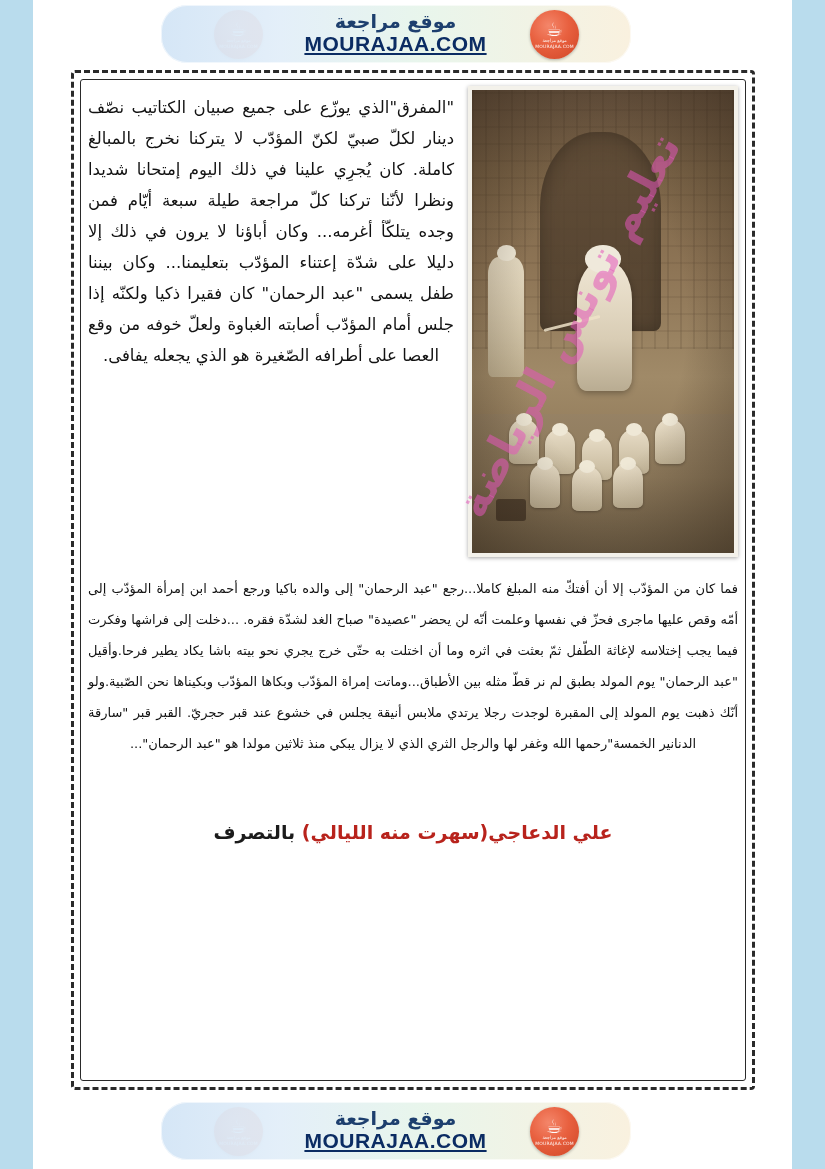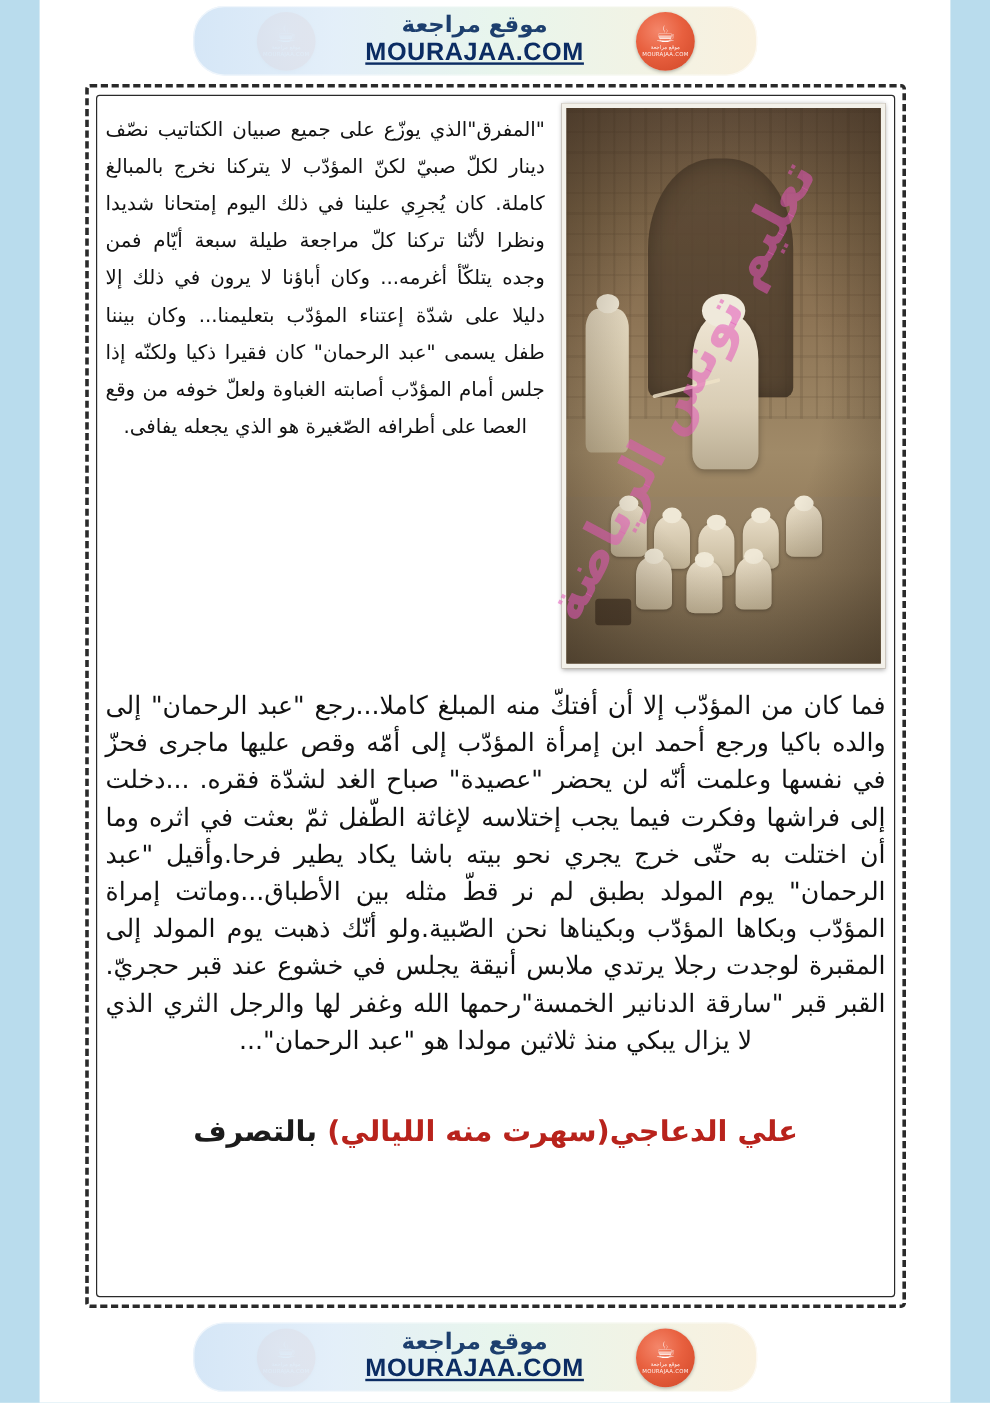--- a/index.html
+++ b/index.html
@@ -244,32 +244,32 @@
     line-height: 31px;
     color: #121212;
     text-align: justify;
     text-align-last: center;
     font-family: "DejaVu Sans", sans-serif;
     padding-top: 6px;
   }
 
   .para-full {
     margin-top: 16px;
-    font-size: 21px;
+    font-size: 13px;
     line-height: 31px;
     color: #121212;
     text-align: justify;
     text-align-last: center;
     font-family: "DejaVu Sans", sans-serif;
   }
 
   .attribution {
-    margin-top: 46px;
+    margin-top: 62px;
     text-align: center;
-    font-size: 24px;
+    font-size: 19px;
     font-weight: bold;
     color: #b8231c;
     font-family: "DejaVu Sans", sans-serif;
     direction: rtl;
   }
   .attribution .plain {
     color: #1b1b1b;
   }
 
   

